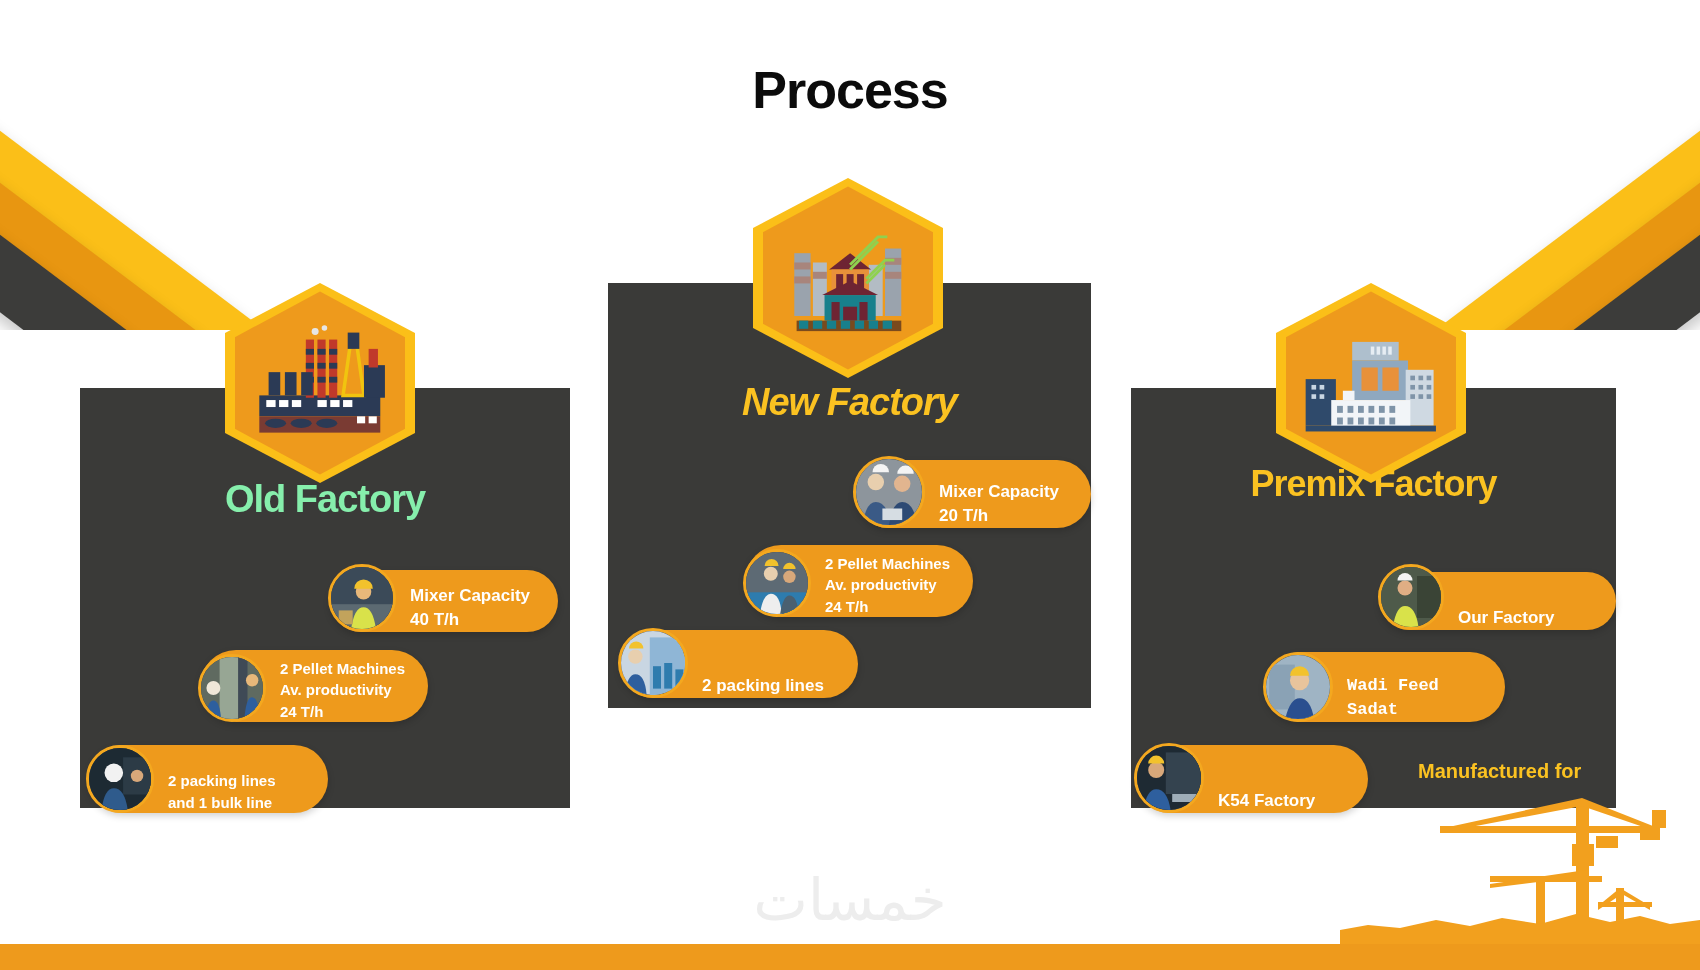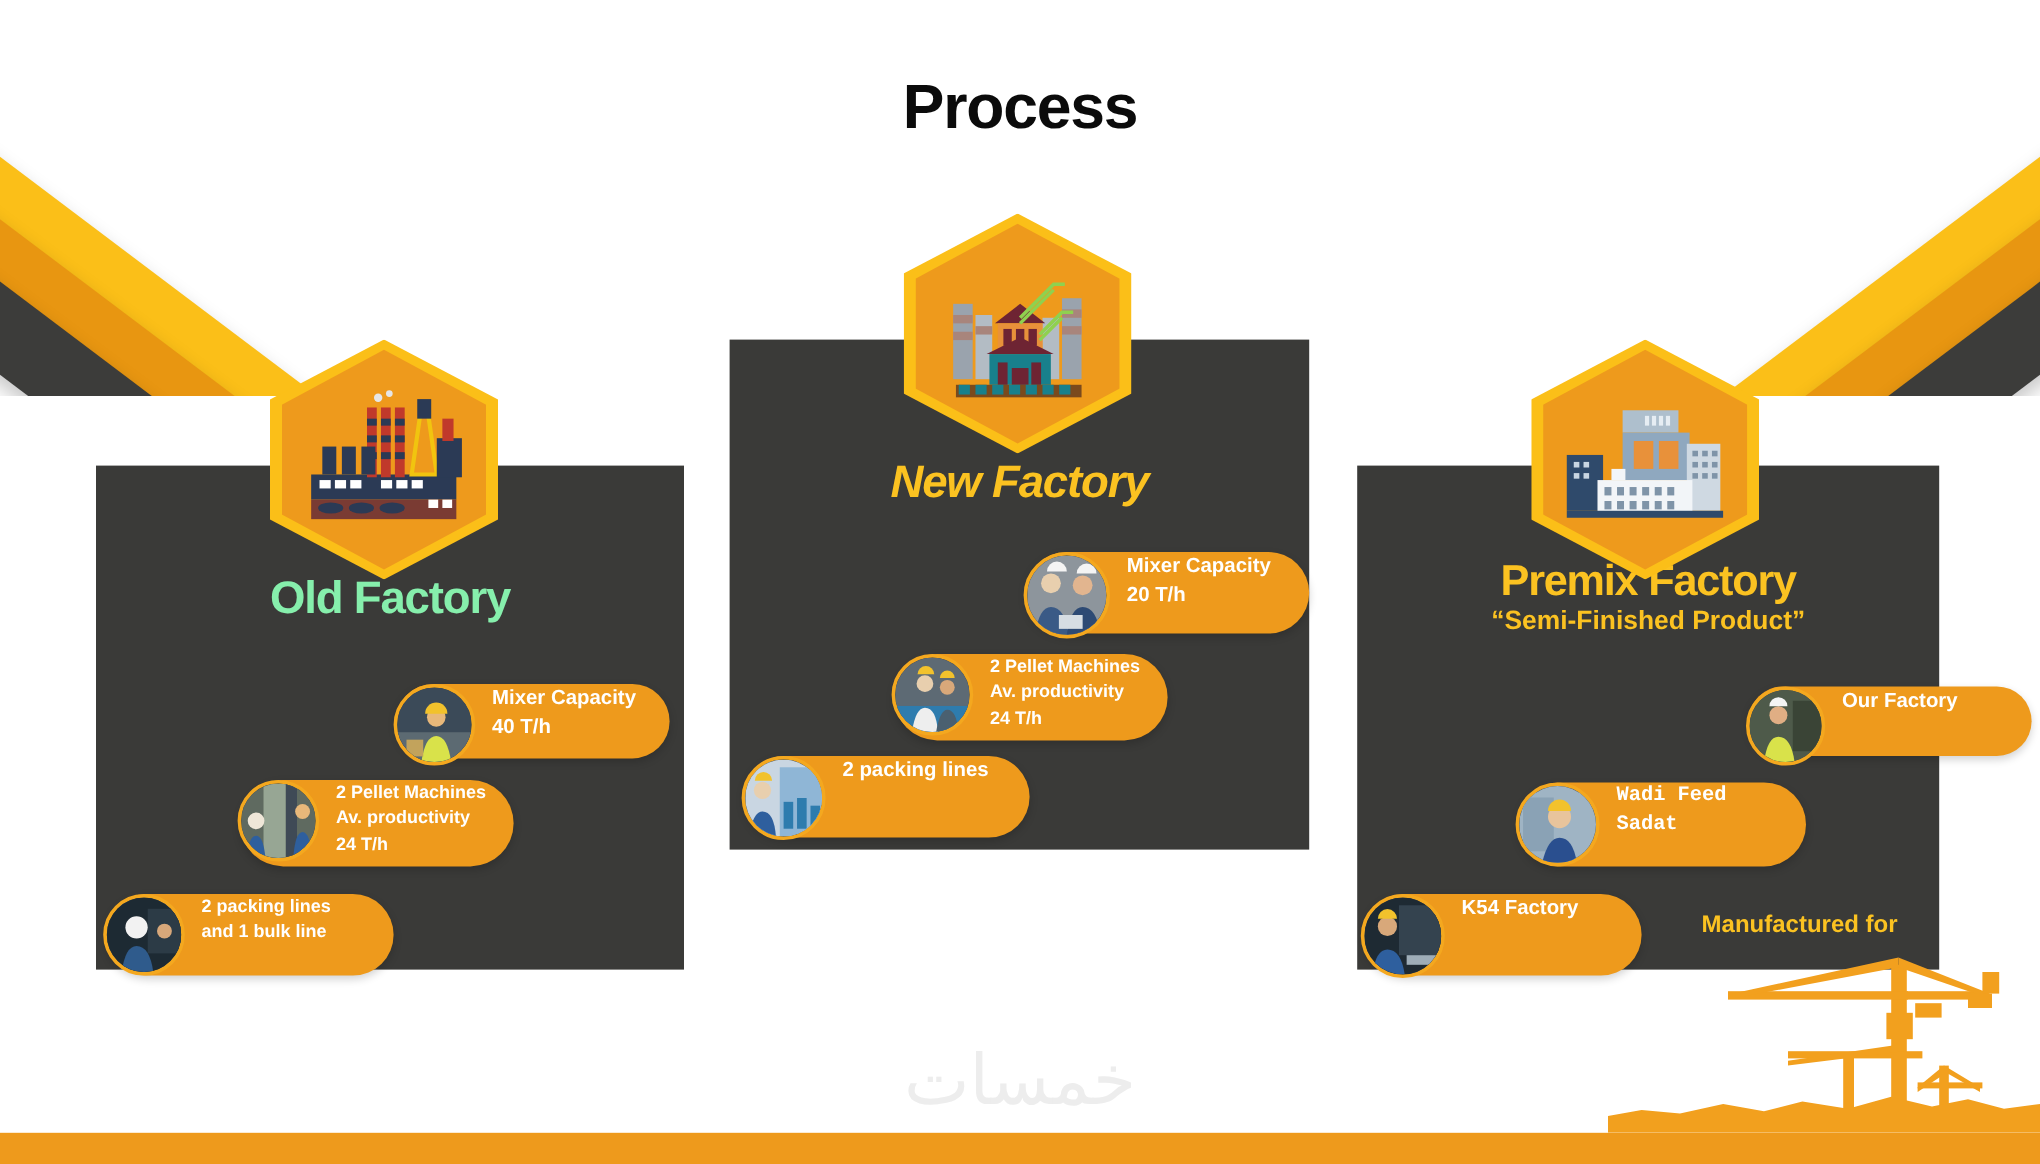--- a/index.html
+++ b/index.html
@@ -63,21 +63,21 @@
     overflow:hidden;
   }
   .hex-inner svg{position:absolute;left:9%;top:16%;width:82%;height:66%;}
 
   #hex-old   {left:225px; top:283px; width:190px;height:200px;}
   #hex-new   {left:753px; top:178px; width:190px;height:200px;}
   #hex-premix{left:1276px;top:283px; width:190px;height:200px;}
 
   
   .pill{
-    position:absolute;display:flex;align-items:flex-start;
+    position:absolute;display:flex;align-items:flex-end;
     background:#EE9A1C;border-radius:60px;
     box-shadow:0 3px 7px rgba(0,0,0,.18);
   }
   .pill .thumb{
     flex:0 0 auto;border-radius:50%;
     border:3px solid #F4A81F;overflow:hidden;position:relative;
     background:#33414f;
   }
   .pill .thumb svg{position:absolute;left:0;top:0;width:100%;height:100%;}
   .pill .ptext{
@@ -307,21 +307,20 @@
       <circle cx="9" cy="16" r="4.5" fill="#e8cfae"></circle>
       <path d="M5 11 a4.5 4.5 0 0 1 9 0z" fill="#f2c22c"></path>
       <path d="M2 40 q2-13 7-13 q6 0 7 13z" fill="#2e5f9e"></path>
     </svg>
   </div>
   <div class="ptext" style="font-size:17px;">2 packing lines</div>
 </div>
 
 <div class="panel" id="panel-premix">
   <div class="panel-title">Premix Factory</div>
-  <div class="panel-sub">“Semi-Finished Product”</div>
 </div>
 
 <div class="hex-wrap" id="hex-premix">
   <div class="hex">
     <div class="hex-inner">
       <span>
       <svg viewBox="0 0 120 100">
         <rect x="4" y="48" width="26" height="40" fill="#2f4a6b"></rect>
         <g fill="#c9d6e2">
               <rect x="9" y="53" width="4" height="4"></rect>
@@ -367,21 +366,21 @@
               <rect x="76" y="81" width="5" height="6"></rect>
         </g>
         <rect x="36" y="58" width="10" height="8" fill="#f2f5f8"></rect>
         <rect x="4" y="88" width="112" height="5" fill="#2f4a6b"></rect>
       </svg>
       </span>
     </div>
   </div>
 </div>
 
-<div class="pill" style="left:1457px;top:572px;width:236px;height:58px;">
+<div class="pill" style="left:1380px;top:572px;width:236px;height:58px;">
   <div class="thumb" style="width:60px;height:60px;margin-left:-2px;">
     <svg viewBox="0 0 40 40">
       <rect width="40" height="40" fill="#4e5a4a"></rect>
       <rect x="24" y="6" width="16" height="28" fill="#3a4436"></rect>
       <circle cx="16" cy="14" r="5" fill="#e0ae84"></circle>
       <path d="M11 9 a5 5 0 0 1 10 0z" fill="#f4f4f4"></path>
       <path d="M8 40 q2-14 8-14 q7 0 9 14z" fill="#d9e24a"></path>
     </svg>
   </div>
   <div class="ptext" style="font-size:17px;">Our Factory</div>

